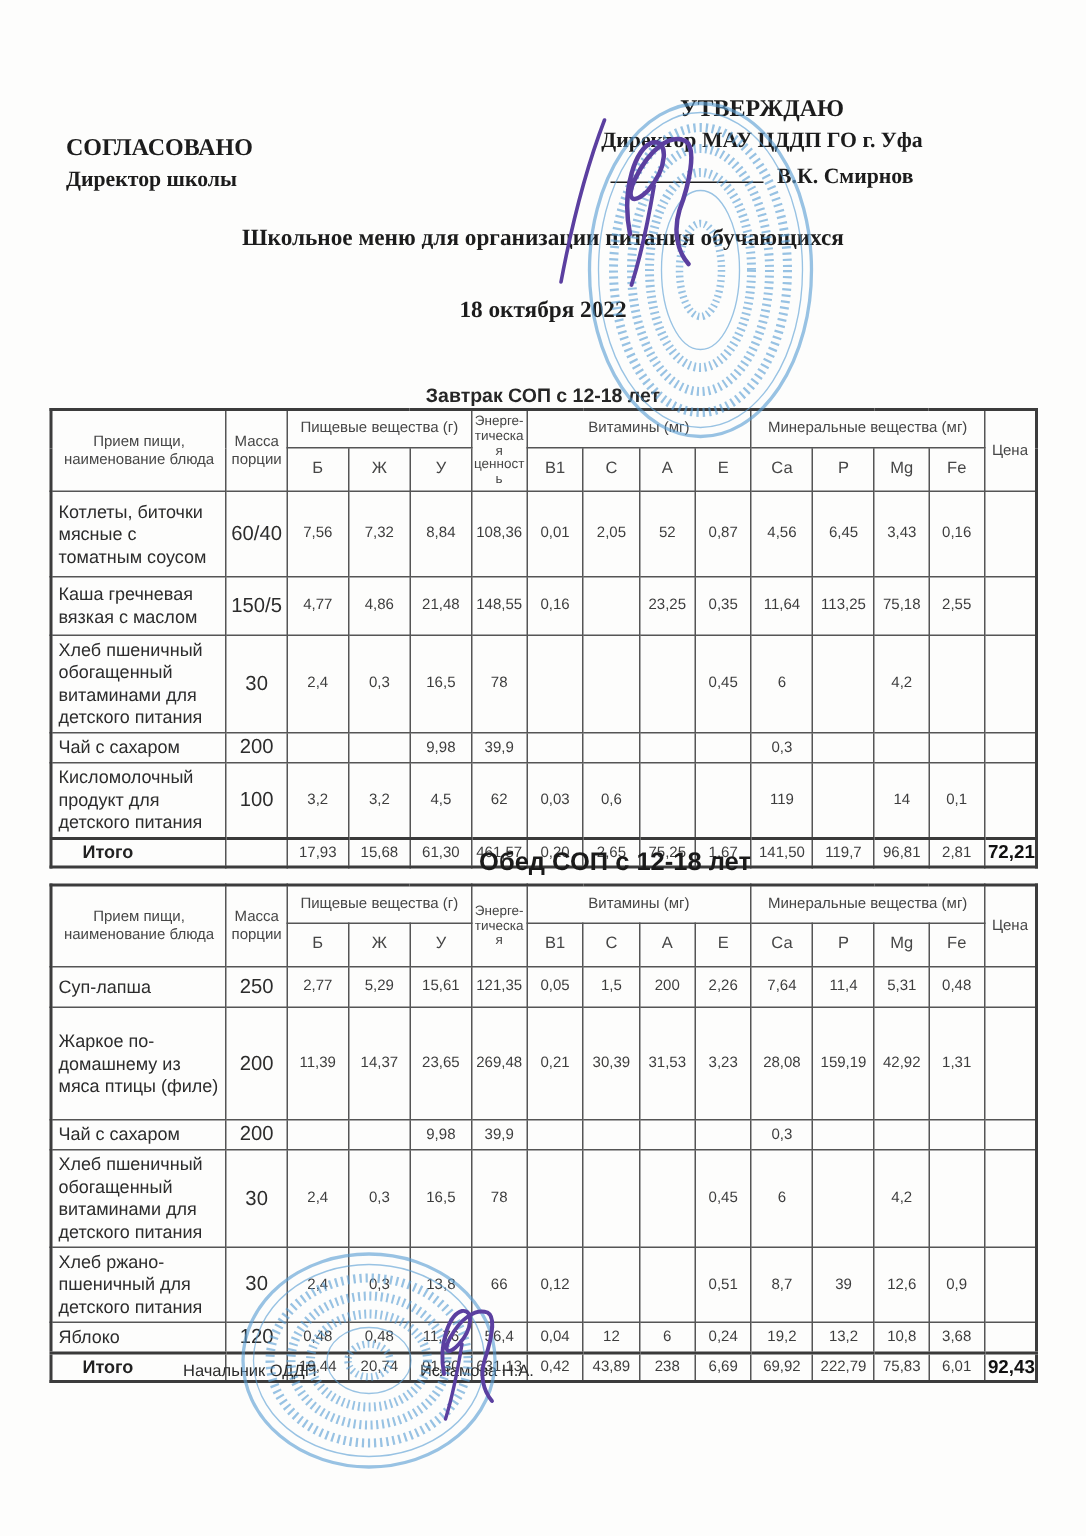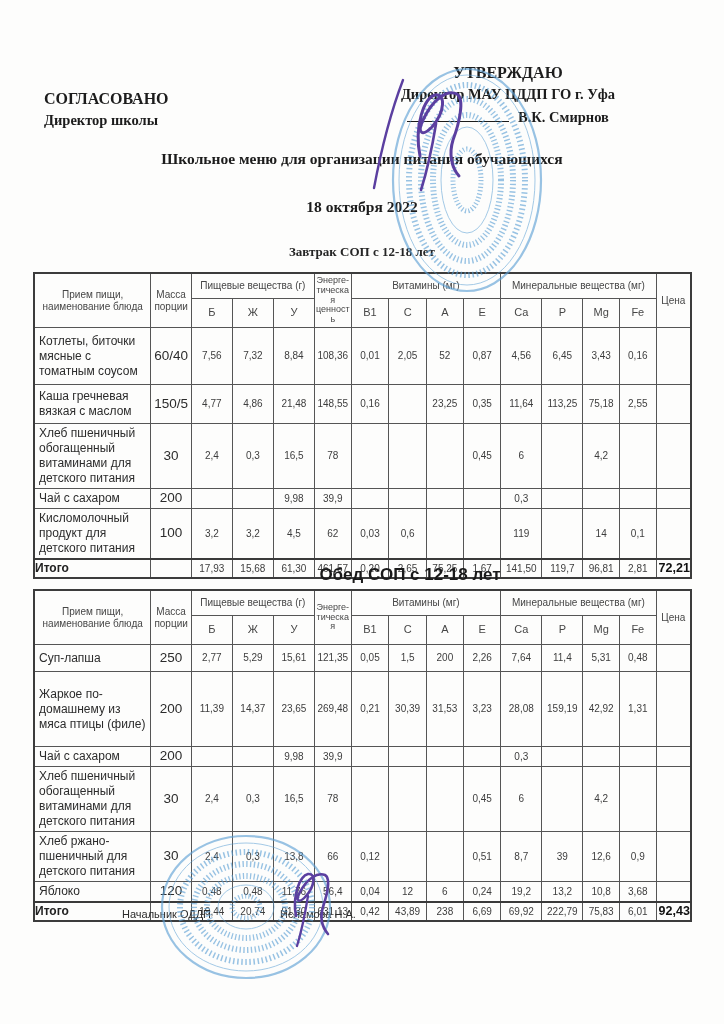--- a/index.html
+++ b/index.html
@@ -25,21 +25,21 @@
   .menu-table{border-collapse:collapse;width:659px;table-layout:fixed;border:2px solid #3c3c3c;}
   .menu-table th,.menu-table td{border:1px solid #555;text-align:center;vertical-align:middle;
       padding:1px 2px;font-size:10px;font-weight:normal;line-height:1.2;color:#3d3d3d;overflow:hidden;}
   .menu-table thead th{font-size:10px;color:#464646;}
   .menu-table thead tr:first-child th{height:22px;}
   .menu-table thead tr:last-child th{height:26px;font-size:11px;}
   .menu-table th.c-energy{font-size:9px;line-height:1.1;padding:0;word-break:break-word;}
   .menu-table td.dish{text-align:left;font-size:12px;padding:2px 4px;color:#2c2c2c;line-height:1.25;}
   .menu-table td.mass{font-size:13.5px;color:#2c2c2c;}
   .menu-table tr.total td{border-top:2px solid #3a3a3a;}
-  .menu-table td.total-label{text-align:left;font-weight:bold;font-size:12px;color:#222;padding-left:0;}
+  .menu-table td.total-label{text-align:left;font-weight:bold;font-size:12px;color:#222;padding-left:20px;}
   .menu-table td.price-total{font-weight:bold;font-size:12.5px;color:#111;}
   
   .menu-table[data-table="0"] tbody tr:nth-child(1) td{height:52px;}
   .menu-table[data-table="0"] tbody tr:nth-child(2) td{height:34px;}
   .menu-table[data-table="0"] tbody tr:nth-child(3) td{height:60px;}
   .menu-table[data-table="0"] tbody tr:nth-child(5) td{height:38px;}
   .menu-table[data-table="1"] tbody tr:nth-child(1) td{height:22px;}
   .menu-table[data-table="1"] tbody tr:nth-child(2) td{height:70px;}
   .menu-table[data-table="1"] tbody tr:nth-child(4) td{height:58px;}
   .menu-table[data-table="1"] tbody tr:nth-child(5) td{height:44px;}
@@ -64,21 +64,21 @@
   <div class="abs appr-right" style="left:368px;top:64px;">
     <div class="serif appr-line1">УТВЕРЖДАЮ</div>
     <div class="serif appr-line2">Директор МАУ ЦДДП ГО г. Уфа</div>
     <div class="serif sig-row">
       <span class="sig-line"></span><span>В.К. Смирнов</span>
     </div>
   </div>
 
   <div class="abs center serif doc-title" style="top:150px;">Школьное меню для организации питания обучающихся</div>
   <div class="abs center serif date-line" style="top:198px;">18 октября 2022</div>
-  <div class="abs center table-title-sm" style="top:244px;font-family:Liberation Serif, serif;">Завтрак СОП с 12-18 лет</div>
+  <div class="abs center table-title-sm" style="top:256px;">Завтрак СОП с 12-18 лет</div>
 
   <table class="menu-table abs" data-table="0" style="left:33px;top:272px;">
       <colgroup>
         <col style="width:18.5%">
         <col style="width:6.4%">
         <col style="width:6.5%">
         <col style="width:6.5%">
         <col style="width:6.5%">
         <col style="width:5.8%">
         <col style="width:6.0%">

